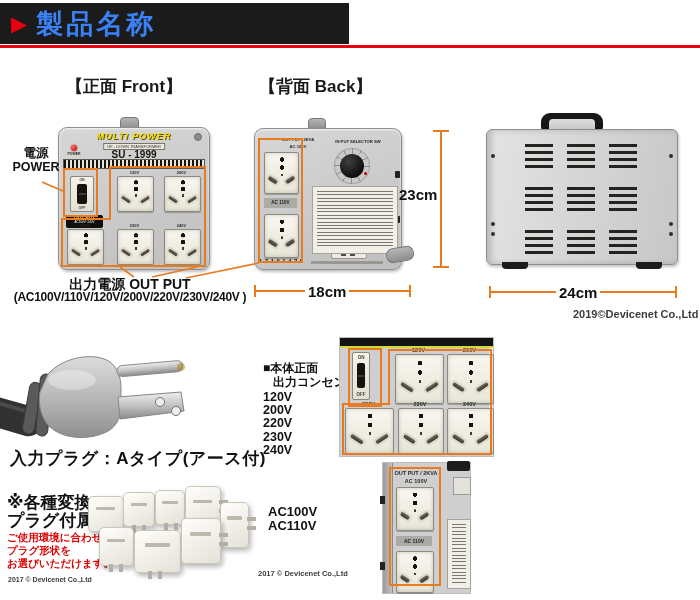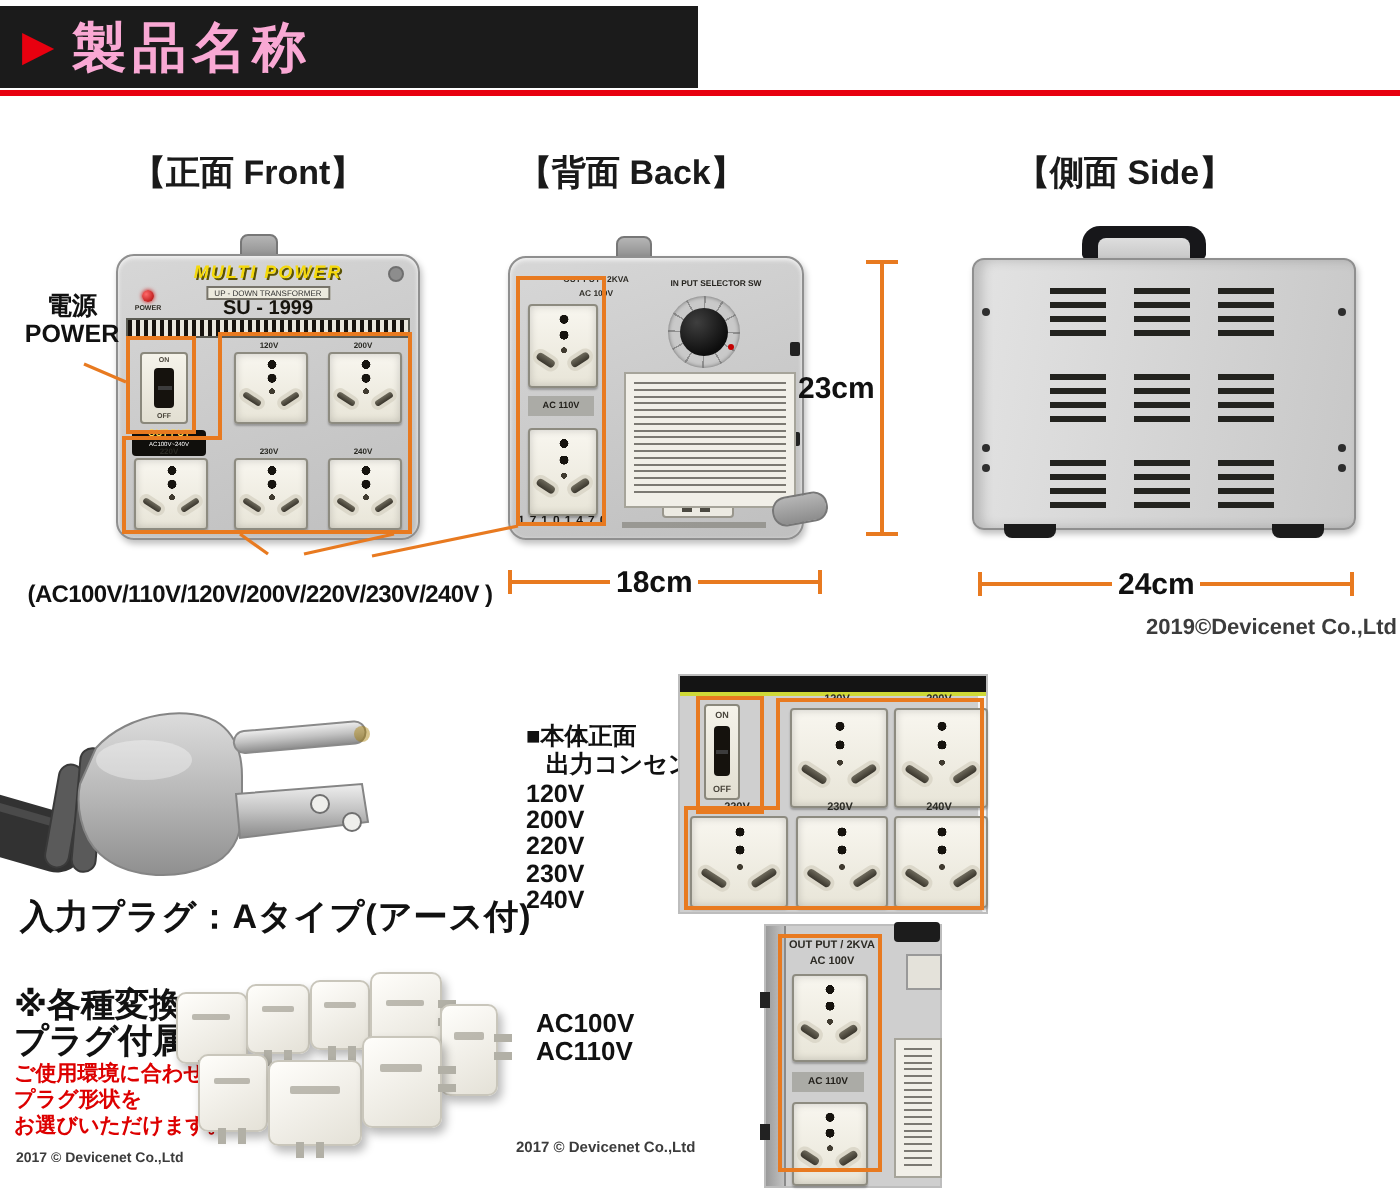--- a/index.html
+++ b/index.html
@@ -3,21 +3,21 @@
 <meta charset="utf-8">
 <style>
   html,body{margin:0;padding:0;background:#fff;}
   #stage{position:relative;width:700px;height:600px;background:#fff;overflow:hidden;
          font-family:"Liberation Sans","DejaVu Sans",sans-serif;color:#111;}
   .abs{position:absolute;}
   .b{font-weight:bold;}
   
   #hdrbar{position:absolute;left:0;top:3px;width:349px;height:41px;background:#1b1b1b;display:flex;align-items:center;}
   #hdrbar .arrow{color:#e8000f;font-size:21px;margin:0 9px 0 11px;line-height:1;}
-  #hdrbar .ttl{color:#f9a8d4;font-size:27px;font-weight:bold;letter-spacing:3px;}
+  #hdrbar .ttl{color:#3b82f6;font-size:27px;font-weight:bold;letter-spacing:3px;}
   #redline{position:absolute;left:0;top:45px;width:700px;height:3px;background:#e8000f;}
   .viewhead{position:absolute;top:75px;font-size:17px;font-weight:bold;color:#1a1a1a;}
   
   .devbody{position:absolute;background:linear-gradient(160deg,#d7d7d7,#bfbfbf);border:1px solid #8f8f8f;border-radius:9px;box-shadow:inset 0 1px 2px #f5f5f5, 1px 2px 3px rgba(0,0,0,.25);}
   .knob{position:absolute;background:linear-gradient(180deg,#b5b5b5,#8d8d8d);border:1px solid #777;border-radius:4px 4px 0 0;}
   .zigzag{position:absolute;background:repeating-linear-gradient(90deg,#17130e 0 2px,#e9e6dc 2px 4px);border:1px solid #5a5a52;}
   
   .outlet{position:absolute;background:linear-gradient(180deg,#f8f6ef,#e8e5d8);border:1px solid #8d8b80;border-radius:2px;box-shadow:0 1px 1px rgba(0,0,0,.25), inset 0 0 4px rgba(0,0,0,.18);}
   .outlet::before{content:"";position:absolute;left:50%;top:10%;width:6px;height:55%;transform:translateX(-50%);
     background:radial-gradient(circle 2.3px at 50% 12%,#16130e 95%,transparent),
@@ -63,21 +63,20 @@
 <div id="stage">
 
   <div id="hdrbar">
     <span class="arrow">▶</span>
     <span class="ttl">製品名称</span>
   </div>
   <div id="redline"></div>
 
   <div class="viewhead" style="left:259px;">【背面 Back】</div>
   <div class="viewhead" style="left:66px;">【正面 Front】</div>
-  <div class="viewhead" style="left:508px;">【側面 Side】</div>
 
   <div class="knob" style="left:120px;top:117px;width:17px;height:11px;"></div>
   <div class="devbody" style="left:58px;top:127px;width:150px;height:141px;">
     <div class="abs" style="left:0;right:0;top:3px;text-align:center;font-size:9px;font-weight:bold;font-style:italic;letter-spacing:1px;color:#f5d90a;text-shadow:1px 1px 0 #5a5205;">MULTI POWER</div>
     <div class="abs" style="left:50%;top:15px;transform:translateX(-50%);font-size:4px;border:1px solid #77746a;background:#eceade;color:#333;padding:0 3px;line-height:5px;">UP - DOWN TRANSFORMER</div>
     <div class="abs" style="left:0;right:0;top:21px;text-align:center;font-size:10px;font-weight:bold;color:#17140e;">SU - 1999</div>
     <div class="abs" style="left:12px;top:17px;width:6px;height:6px;border-radius:50%;background:radial-gradient(circle at 35% 35%,#ff6a6a,#a80000);box-shadow:0 0 2px #c00;"></div>
     <div class="abs" style="left:4px;top:24px;width:22px;text-align:center;font-size:3.5px;font-weight:bold;color:#2e2b24;">POWER</div>
     <div class="abs" style="right:7px;top:5px;width:6px;height:6px;border-radius:50%;background:#8d8d8d;border:1px solid #6f6f6f;"></div>
     <div class="zigzag" style="left:4px;top:31px;width:140px;height:8px;"></div>
@@ -116,20 +115,21 @@
     </div>
   <div class="outlet" style="left:164px;top:229px;width:35px;height:34px;">
       <i class="l"></i>
       <i class="r"></i>
     </div>
 
   <div class="abs b" style="left:8px;top:146px;width:56px;text-align:center;font-size:12.5px;line-height:14px;">
     <div>電源</div>
     <div>POWER</div>
   </div>
+  <div class="abs b" style="left:60px;top:276px;width:140px;text-align:center;font-size:14px;">出力電源 OUT PUT</div>
   <div class="abs b" style="left:6px;top:290px;width:248px;text-align:center;font-size:12px;letter-spacing:-0.3px;">(AC100V/110V/120V/200V/220V/230V/240V )</div>
 
   <div class="knob" style="left:308px;top:118px;width:16px;height:10px;"></div>
   <div class="devbody" style="left:254px;top:128px;width:146px;height:140px;">
     <div class="abs" style="left:8px;top:8px;width:70px;text-align:center;font-size:4.2px;font-weight:bold;color:#2c2a24;">OUT PUT / 2KVA</div>
     <div class="abs" style="left:8px;top:15px;width:70px;text-align:center;font-size:4.2px;font-weight:bold;color:#2c2a24;">AC 100V</div>
     <div class="abs" style="left:64px;top:10px;width:78px;text-align:center;font-size:4.2px;font-weight:bold;color:#26241f;">IN PUT SELECTOR SW</div>
     <div class="abs" style="left:140px;top:42px;width:5px;height:7px;background:#222;border-radius:1px;"></div>
     <div class="abs" style="left:140px;top:87px;width:5px;height:7px;background:#222;border-radius:1px;"></div>
     <div class="abs" style="left:76px;top:112px;width:34px;height:16px;background:#eceae2;border:1px solid #99968c;border-radius:2px;">

